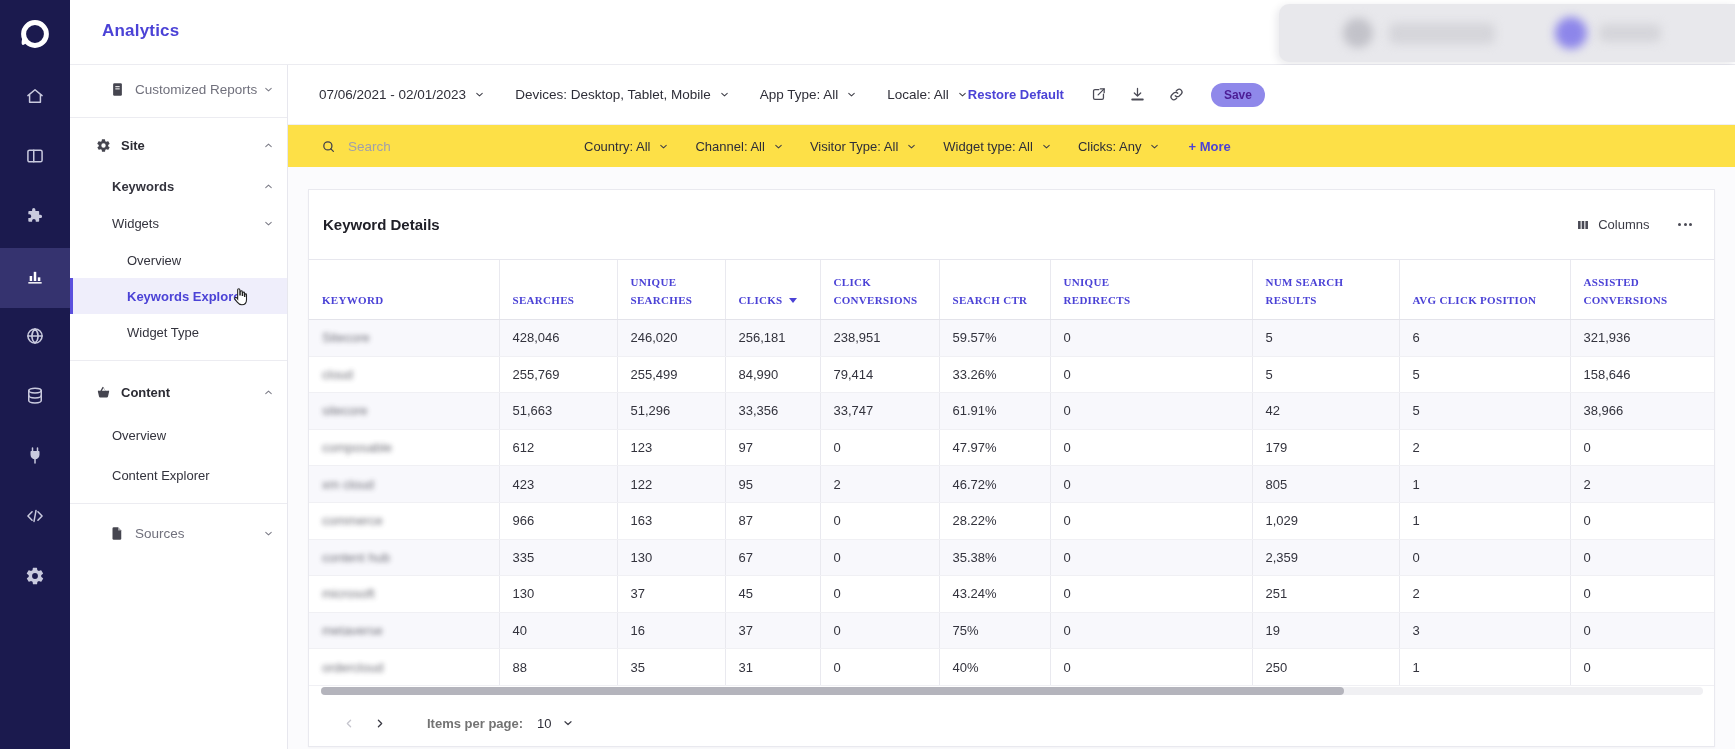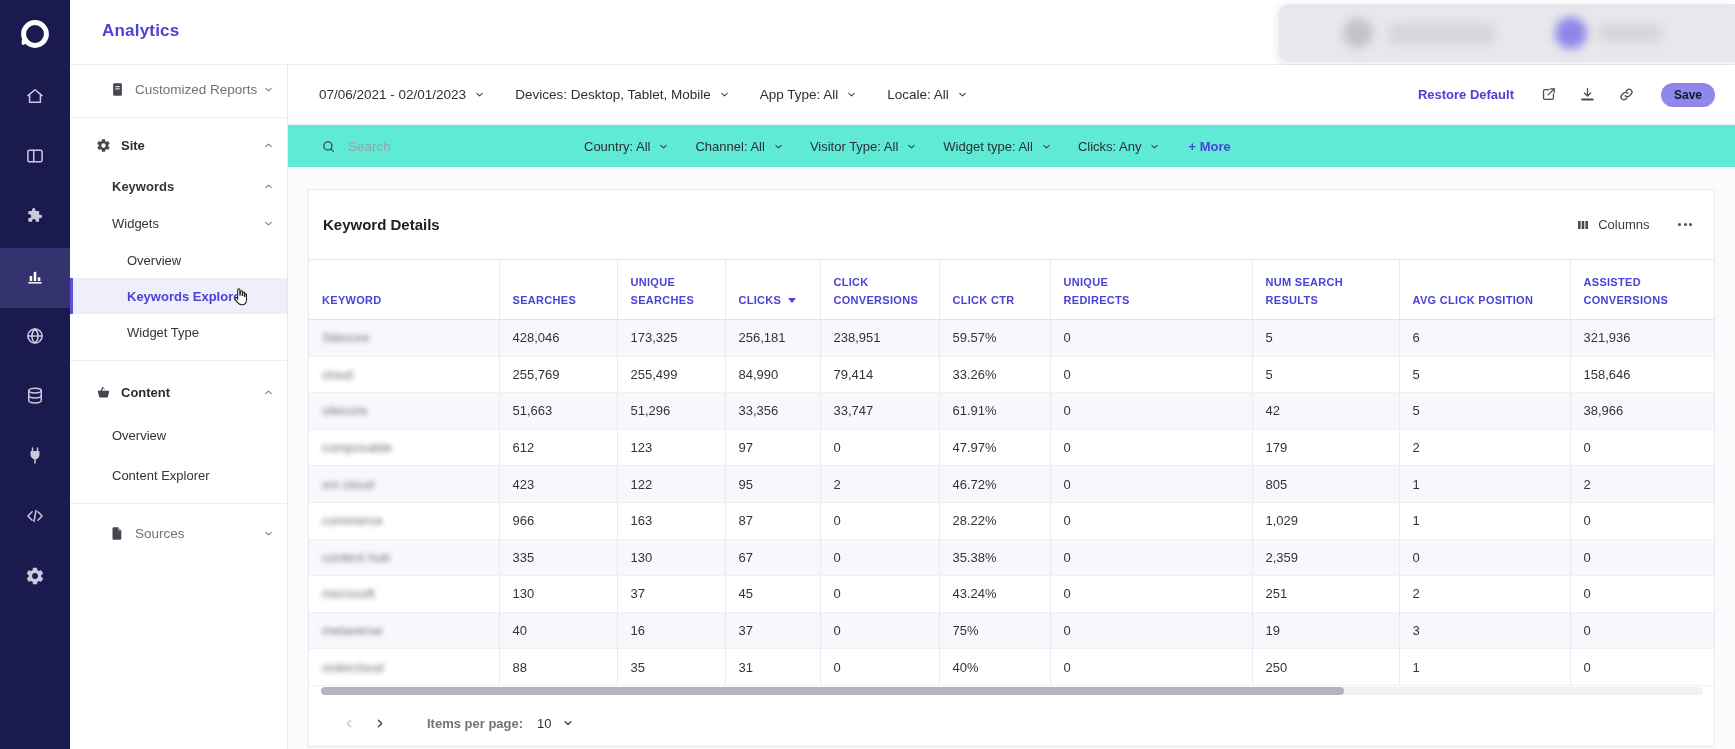--- a/index.html
+++ b/index.html
@@ -43,32 +43,32 @@
   .snav-tall{height:40px;}
   .snav-src{height:46px;margin-top:6px;}
   .snav-mt8{margin-top:8px;}
   .snav-mt10{margin-top:10px;}
   .snav-row.active{background:#efeefb;color:#4b42d6;font-weight:bold;}
   .snav-row.active::before{content:'';position:absolute;left:0;top:0;bottom:0;width:3px;background:#5b50dd;}
   .cursor-pointer{position:absolute;left:160px;top:222px;width:20px;height:20px;z-index:9;}
 
   
   .main{flex:1;background:#fbfbfd;position:relative;}
-  .toolbar{height:59px;background:#fff;display:flex;align-items:center;justify-content:space-between;padding:0 20px 0 31px;}
+  .toolbar{height:59px;background:#fff;display:flex;align-items:center;padding:0 20px 0 31px;}
   .tb-left{display:flex;align-items:center;gap:30px;}
   .tb-filter{display:flex;align-items:center;gap:8px;font-size:13.5px;color:#2e2e38;cursor:pointer;white-space:nowrap;}
   .tb-filter .chev,.fb-filter .chev{display:inline-flex;color:#3c3c46;}
   .tb-filter .chev svg,.fb-filter .chev svg{width:11px;height:11px;}
   .tb-right{display:flex;align-items:center;gap:26px;}
   .restore-link{font-size:13px;font-weight:bold;color:#4b42d6;cursor:pointer;white-space:nowrap;}
   .tb-icon{display:inline-flex;color:#4a4a55;cursor:pointer;}
   .tb-icon svg{width:17px;height:17px;}
-  .save-btn{background:#8f88ea;color:#0f172a;font-size:12px;font-weight:bold;border:none;border-radius:13px;padding:5px 13px;cursor:pointer;}
-
-  .filterbar{height:42px;background:#5eead4;border-top:1px solid #efeff3;display:flex;align-items:center;padding:0 20px 0 33px;}
+  .save-btn{background:#8f88ea;color:#4c1d95;font-size:12px;font-weight:bold;border:none;border-radius:13px;padding:5px 13px;cursor:pointer;}
+
+  .filterbar{height:42px;background:#fde047;border-top:1px solid #efeff3;display:flex;align-items:center;padding:0 20px 0 33px;}
   .search-wrap{display:flex;align-items:center;width:230px;}
   .search-icon{display:inline-flex;color:#3f3f4a;margin-right:10px;}
   .search-icon svg{width:15px;height:15px;}
   .search-input{border:none;outline:none;background:transparent;font-size:13.5px;color:#2e2e38;width:150px;font-family:"Liberation Sans",sans-serif;}
   .search-input::placeholder{color:#a0a0ab;}
   .fb-filters{display:flex;align-items:center;gap:26px;margin-left:33px;}
   .fb-filter{display:flex;align-items:center;gap:8px;font-size:13px;color:#2e2e38;cursor:pointer;white-space:nowrap;}
   .more-link{margin-left:28px;font-size:13px;font-weight:bold;color:#4b42d6;cursor:pointer;white-space:nowrap;}
 
   
@@ -77,21 +77,21 @@
   .card-header{height:69px;display:flex;align-items:center;justify-content:space-between;padding:0 20px 0 14px;}
   .card-title{font-size:15px;font-weight:bold;color:#202028;}
   .ch-right{display:flex;align-items:center;gap:24px;}
   .columns-btn{display:flex;align-items:center;gap:8px;font-size:13px;color:#3c3c46;cursor:pointer;}
   .columns-btn .ic{display:inline-flex;color:#4a4a55;}
   .columns-btn .ic svg{width:14px;height:14px;}
   .dots{display:inline-flex;align-items:center;cursor:pointer;padding:4px 2px;}
   .dots i{width:3px;height:3px;border-radius:50%;background:#4a4a55;display:inline-block;margin-left:2.5px;}
 
   table.tbl{width:100%;border-collapse:collapse;table-layout:fixed;}
-  .tbl th{vertical-align:bottom;text-align:left;padding:6px 12px 10px 13px;font-size:11px;font-weight:bold;color:#4b42d6;letter-spacing:.3px;line-height:1.65;height:60px;border-top:1px solid #e7e7ee;border-bottom:1px solid #e3e3ea;cursor:pointer;box-sizing:border-box;}
+  .tbl th{vertical-align:bottom;text-align:left;padding:6px 12px 10px 13px;font-size:11px;font-weight:bold;color:#4b42d6;letter-spacing:.3px;line-height:1.65;height:60px;border-top:1px solid #e7e7ee;border-bottom:1px solid #e3e3ea;cursor:pointer;box-sizing:border-box;font-family:Liberation Serif, serif;}
   .tbl th+th,.tbl td+td{border-left:1px solid #e9e9ef;}
   .tbl td{height:36.6px;padding:0 12px 0 13px;font-size:13px;color:#33333d;border-bottom:1px solid #f0f0f4;box-sizing:border-box;white-space:nowrap;overflow:hidden;}
   .tbl tbody tr:nth-child(odd){background:#f8f8fc;}
   .kw{filter:blur(2.4px);opacity:.78;color:#4a4a55;}
   .sort-desc{display:inline-block;margin-left:7px;width:0;height:0;border-left:4px solid transparent;border-right:4px solid transparent;border-top:5px solid #4b42d6;vertical-align:1px;}
 
   .hscroll{position:absolute;left:12px;top:497px;width:1382px;height:8px;background:#f0f0f3;border-radius:4px;}
   .hscroll .thumb{width:74%;height:8px;background:#b4b4bc;border-radius:4px;cursor:pointer;}
 
   .card-footer{position:absolute;left:0;right:0;bottom:0;height:46px;display:flex;align-items:center;padding-left:28px;background:#fff;}
@@ -460,21 +460,21 @@
                       <div class="th-line">SEARCHES</div>
                     </th>
                     <th>
                       <div class="th-line">CLICKS<span class="sort-desc"></span></div>
                     </th>
                     <th>
                       <div class="th-line">CLICK</div>
                       <div class="th-line">CONVERSIONS</div>
                     </th>
                     <th>
-                      <div class="th-line">CLICK CTR</div>
+                      <div class="th-line">SEARCH CTR</div>
                     </th>
                     <th>
                       <div class="th-line">UNIQUE</div>
                       <div class="th-line">REDIRECTS</div>
                     </th>
                     <th>
                       <div class="th-line">NUM SEARCH</div>
                       <div class="th-line">RESULTS</div>
                     </th>
                     <th>
@@ -483,21 +483,21 @@
                     <th>
                       <div class="th-line">ASSISTED</div>
                       <div class="th-line">CONVERSIONS</div>
                     </th>
                   </tr>
                 </thead>
               <tbody>
                   <tr>
                     <td><span class="kw">Sitecore</span></td>
                     <td>428,046</td>
-                    <td>173,325</td>
+                    <td>246,020</td>
                     <td>256,181</td>
                     <td>238,951</td>
                     <td>59.57%</td>
                     <td>0</td>
                     <td>5</td>
                     <td>6</td>
                     <td>321,936</td>
                   </tr>
                   <tr>
                     <td><span class="kw">cloud</span></td>

